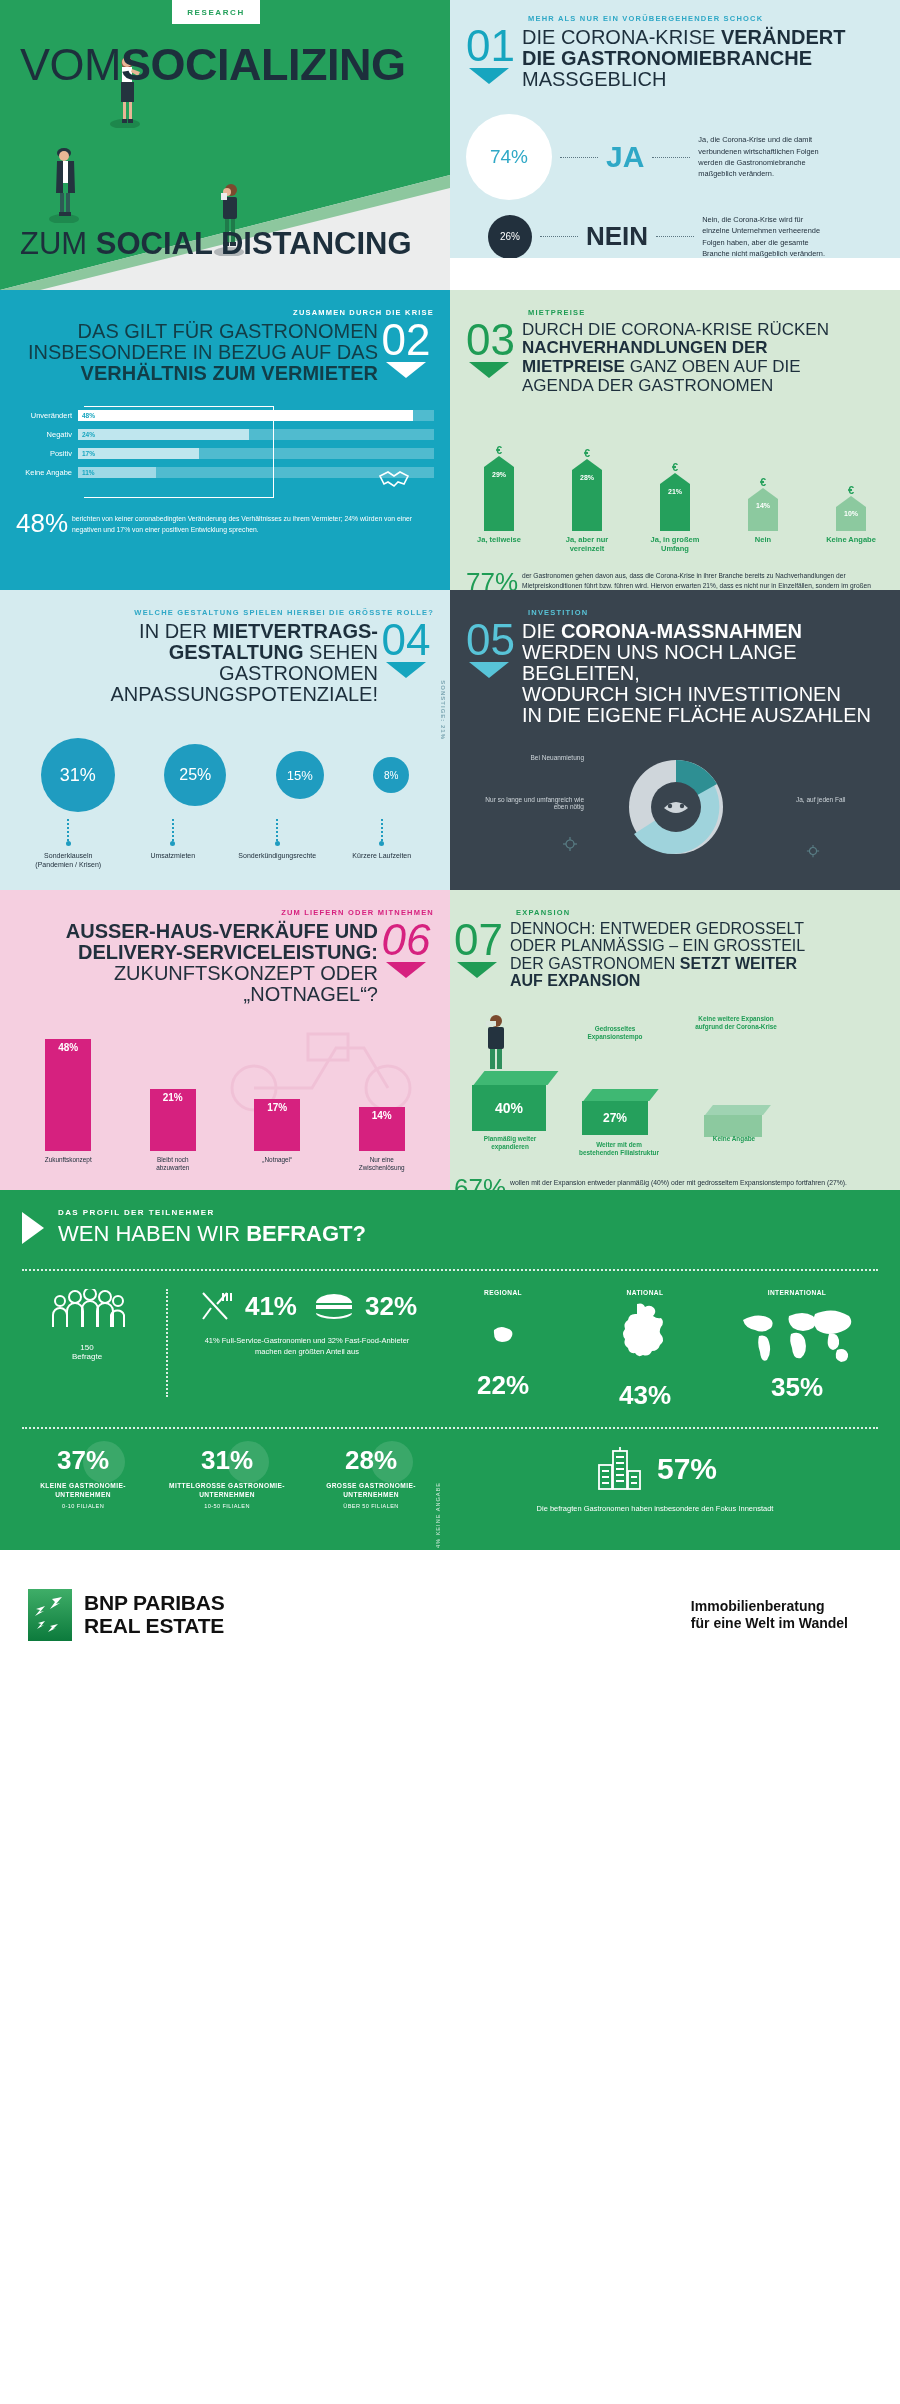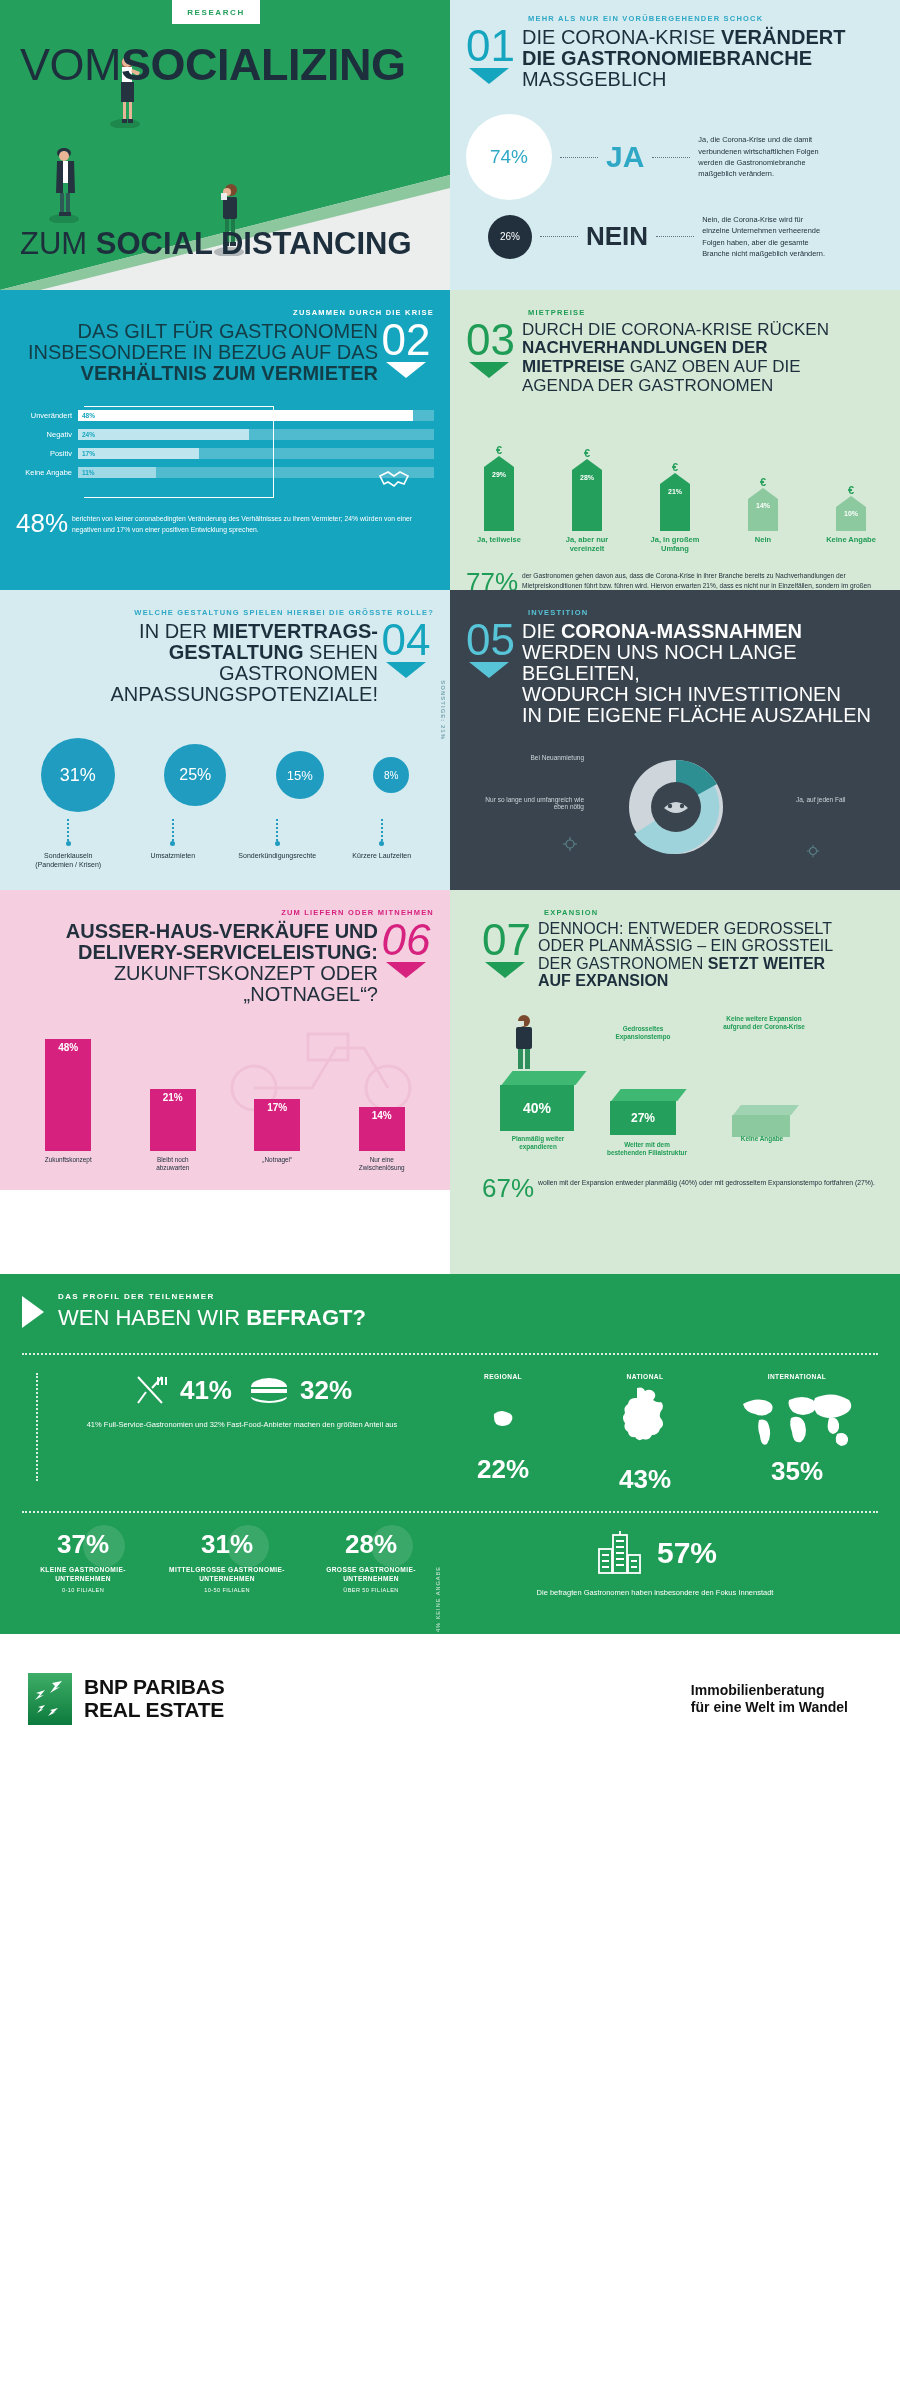--- a/index.html
+++ b/index.html
@@ -41,21 +41,21 @@
     position:absolute; left:20px; top:228px; font-size:31px; line-height:1;
     color:#1d2f3c; white-space:nowrap;
   }
   .hero-l2 .thin { font-weight:300; }
   .hero-l2 .bold { font-weight:bold; }
 
   
   .person { position:absolute; }
 
   
-  .s01 { height:290px; background:#d5ebef; padding:14px 16px 0 16px; position:relative; }
+  .s01 { height:258px; background:#d5ebef; padding:14px 16px 0 16px; position:relative; }
   .kicker { font-size:7.5px; font-weight:bold; letter-spacing:1.2px; }
   .kicker.cyan { color:#2fa8c6; }
   .big-num {
     font-size:44px; font-weight:300; line-height:.85; font-stretch:condensed;
   }
   .arrow-down { width:0;height:0;border-left:20px solid transparent;border-right:20px solid transparent; }
   .head-thin { font-weight:300; font-size:20px; line-height:1.05; color:#1d2f3c; }
   .head-bold { font-weight:bold; font-size:20px; line-height:1.05; color:#1d2f3c; }
 
   .circle-74 {
@@ -108,21 +108,21 @@
 
   
   .s06 { height:300px; background:#f5cfe0; padding:18px 16px 0 16px; position:relative; overflow:hidden; }
   .s06 .kicker { color:#d6217f; }
   .s06 .head-bold { color:#22303d; }
   .s06 .head-thin { color:#22303d; }
   .vbar { background:#d6217f; width:46px; display:flex; align-items:flex-start; justify-content:center; color:#fff; font-size:10px; font-weight:bold; padding-top:3px; }
   .vbarlabel { font-size:6.4px; color:#22303d; text-align:center; width:62px; line-height:1.2; }
 
   
-  .s07 { height:384px; background:#d6e8d6; padding:18px 16px 0 32px; position:relative; overflow:hidden; }
+  .s07 { height:300px; background:#d6e8d6; padding:18px 16px 0 4px; position:relative; overflow:hidden; }
   .s07 .kicker { color:#1f9c55; }
   .boxlabel { font-size:6.4px; color:#1f9c55; font-weight:bold; text-align:center; line-height:1.25; }
 
   
   .profile { height:360px; background:#1f9c55; color:#fff; padding:18px 22px; position:relative; }
   .dashline { border-top:2.5px dotted rgba(255,255,255,.85); width:100%; }
   .pwhite-num { font-size:26px; font-weight:bold; }
   .psmall { font-size:7.5px; line-height:1.5; }
   .pcaplabel { font-size:6.6px; font-weight:bold; letter-spacing:.4px; line-height:1.35; }
 
@@ -595,20 +595,38 @@
           <span style="font-weight:300;">WEN HABEN WIR </span><span style="font-weight:bold;">BEFRAGT?</span>
         </div>
       </div>
     </div>
 
     <div class="dashline" style="margin-top:22px;"></div>
 
     <div style="display:flex;margin-top:18px;">
 
       <div style="width:410px;display:flex;align-items:flex-start;">
+        <div style="width:130px;text-align:center;">
+          <svg width="78" height="42" viewBox="0 0 78 42">
+            <g fill="none" stroke="#fff" stroke-width="2">
+              <circle cx="12" cy="12" r="5"></circle>
+                <path d="M5 38 v-12 a7 7 0 0 1 14 0 v12"></path>
+              <circle cx="27" cy="8" r="6"></circle>
+                <path d="M19 38 v-16 a8 8 0 0 1 16 0 v16"></path>
+              <circle cx="42" cy="5" r="6"></circle>
+                <path d="M34 38 v-18 a8 8 0 0 1 16 0 v18"></path>
+              <circle cx="57" cy="8" r="6"></circle>
+                <path d="M49 38 v-16 a8 8 0 0 1 16 0 v16"></path>
+              <circle cx="70" cy="12" r="5"></circle>
+                <path d="M63 38 v-12 a7 7 0 0 1 13 0 v12"></path>
+            </g>
+          </svg>
+          <div style="font-size:8px;margin-top:8px;">150</div>
+          <div style="font-size:8px;">Befragte</div>
+        </div>
         <div style="width:2px;border-left:2.5px dotted rgba(255,255,255,.85);height:108px;margin:0 14px;"></div>
         <div style="flex:1;text-align:center;">
           <div style="display:flex;align-items:center;justify-content:center;gap:10px;">
             <svg width="38" height="34" viewBox="0 0 38 34">
               <g stroke="#fff" stroke-width="2" fill="none">
                 <line x1="6" y1="4" x2="30" y2="30"></line>
                   <line x1="30" y1="4" x2="20" y2="15"></line>
                 <path d="M26 4 v8 M30 4 v8 M34 4 v8"></path>
                   <line x1="14" y1="19" x2="6" y2="30"></line>
               </g>

